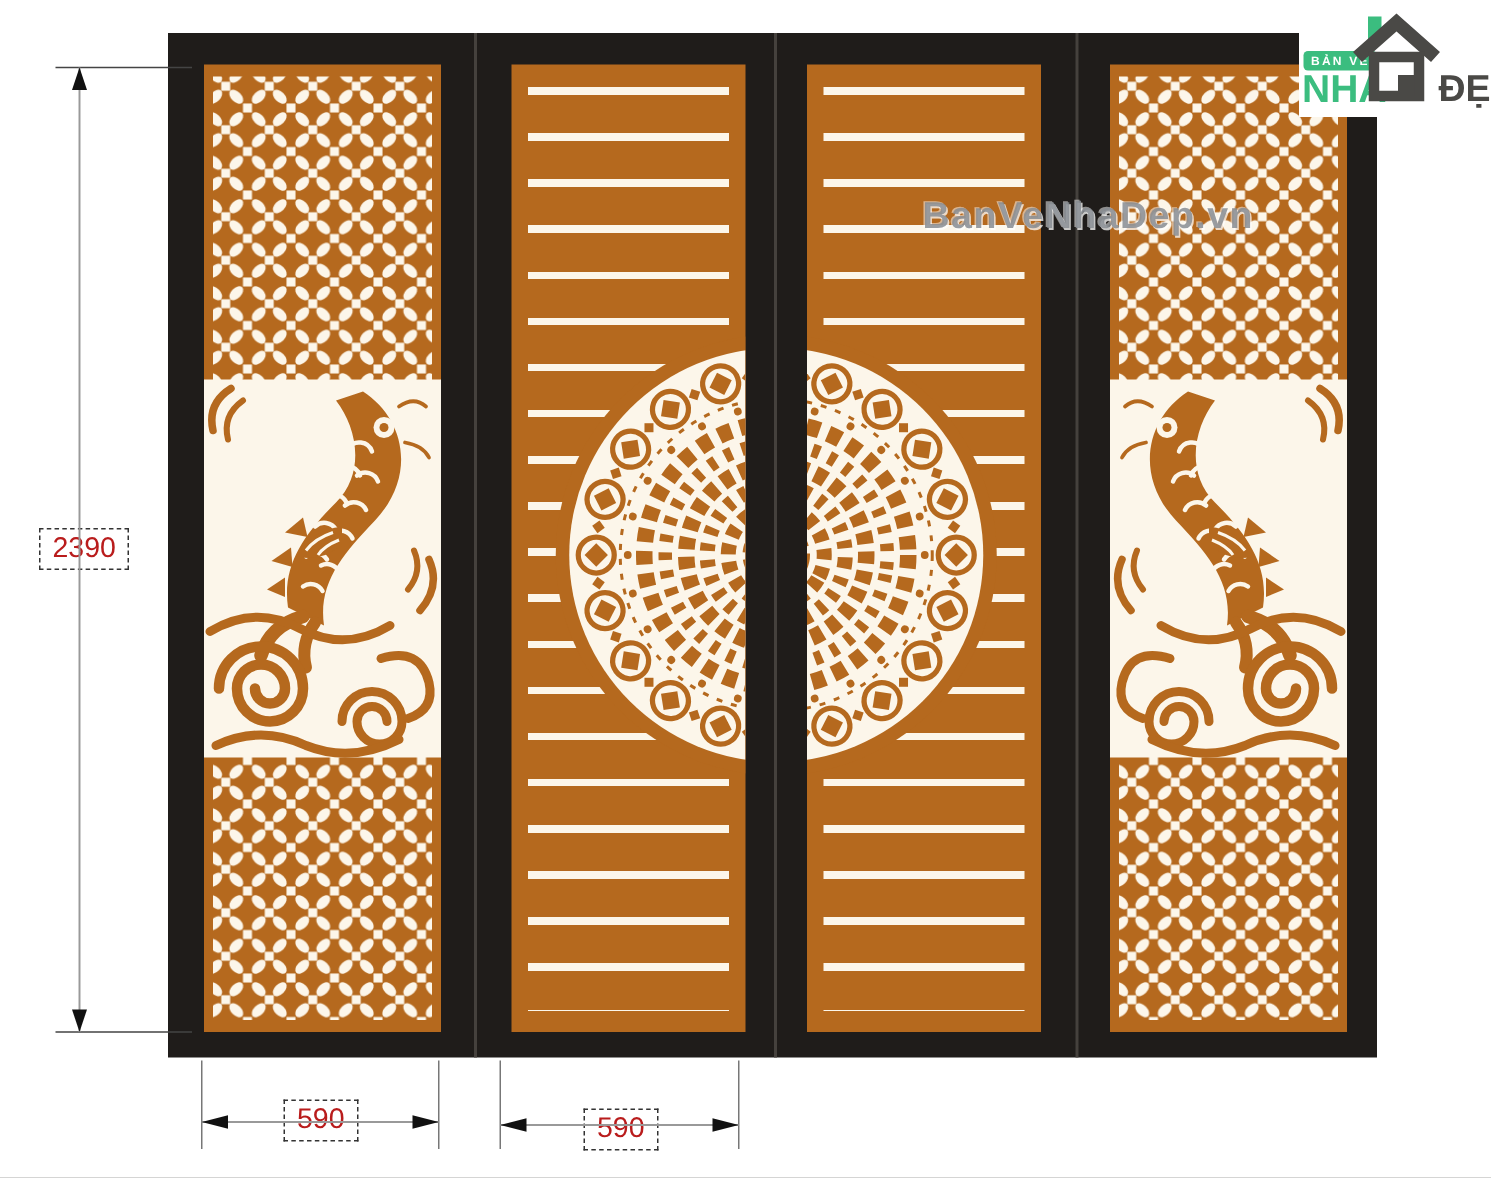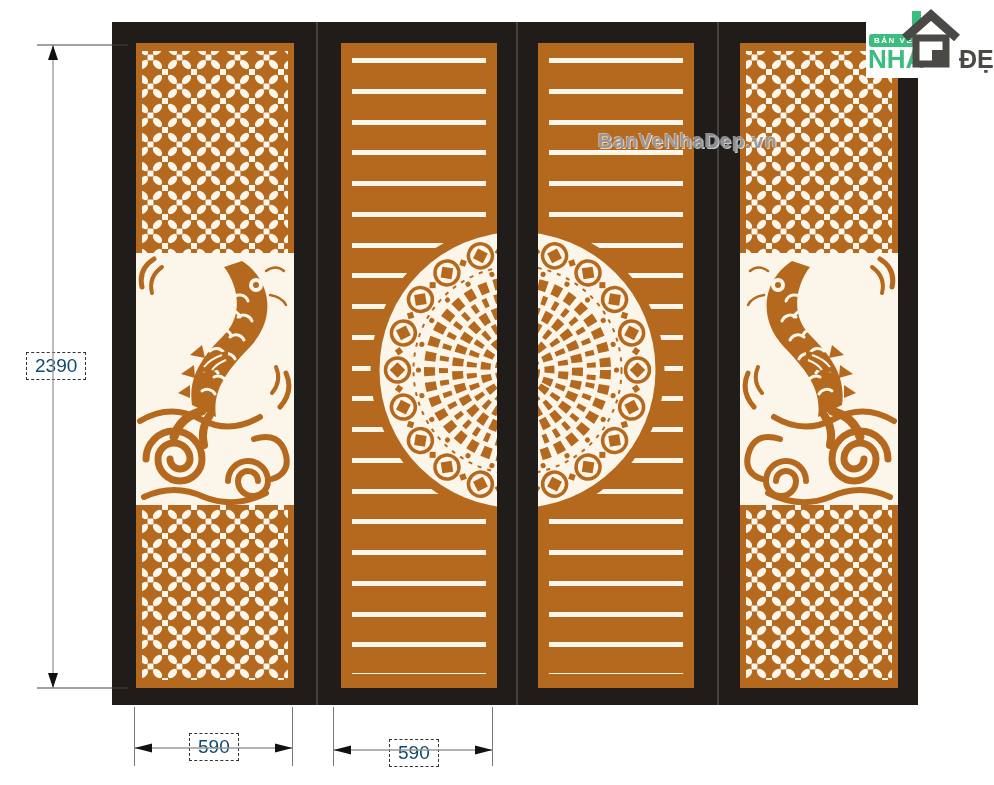--- a/index.html
+++ b/index.html
@@ -16,31 +16,31 @@
   .p1{left:136px;width:158px}
   .p2{left:341px;width:156px}
   .p3{left:538px;width:156px}
   .p4{left:740px;width:158px}
 
   
   .slats{position:absolute;left:11px;right:11px;top:15px;bottom:14px;
          background:repeating-linear-gradient(to bottom,#fcf6ea 0px,#fcf6ea 5px,transparent 5px,transparent 30.75px);}
 
   
-  .dim-label{position:absolute;background:#ffffff;border:1px dashed #333;color:#0c4a6e;
+  .dim-label{position:absolute;background:#ffffff;border:1px dashed #333;color:#b91c1c;
              font-size:19px;padding:2px 8px;line-height:22px;}
   .lbl-height{left:26px;top:352px;}
   .lbl-w1{left:189px;top:733px;}
   .lbl-w2{left:389px;top:739px;}
 
   
   .wm{position:absolute;font-weight:bold;color:rgba(135,140,146,0.85);
       text-shadow:1px 1px 0 rgba(255,255,255,0.75),-1px -1px 0 rgba(255,255,255,0.5);
       letter-spacing:1px;white-space:nowrap;z-index:30;}
-  .wm-center{left:598px;top:130px;font-size:20px;}
+  .wm-center{left:615px;top:130px;font-size:25px;}
   .wm-bottom{left:336px;top:733px;font-size:23px;}
 
   
   .logo{position:absolute;left:866px;top:8px;width:128px;height:70px;background:#ffffff;z-index:40;}
   .logo-badge{position:absolute;left:3px;top:26px;background:#3bbd7f;color:#ffffff;
               font-size:8px;font-weight:bold;letter-spacing:1.5px;padding:2px 5px;border-radius:3px;}
   .logo-nha{position:absolute;left:2px;top:36px;color:#3bbd7f;font-size:26px;font-weight:bold;letter-spacing:0px;}
   .logo-house{position:absolute;left:34px;top:0px;}
   .logo-dep{position:absolute;left:93px;top:37px;color:#4a4946;font-size:25px;font-weight:bold;}
   .overlay-svg{position:absolute;left:0;top:0;z-index:20;pointer-events:none;}

